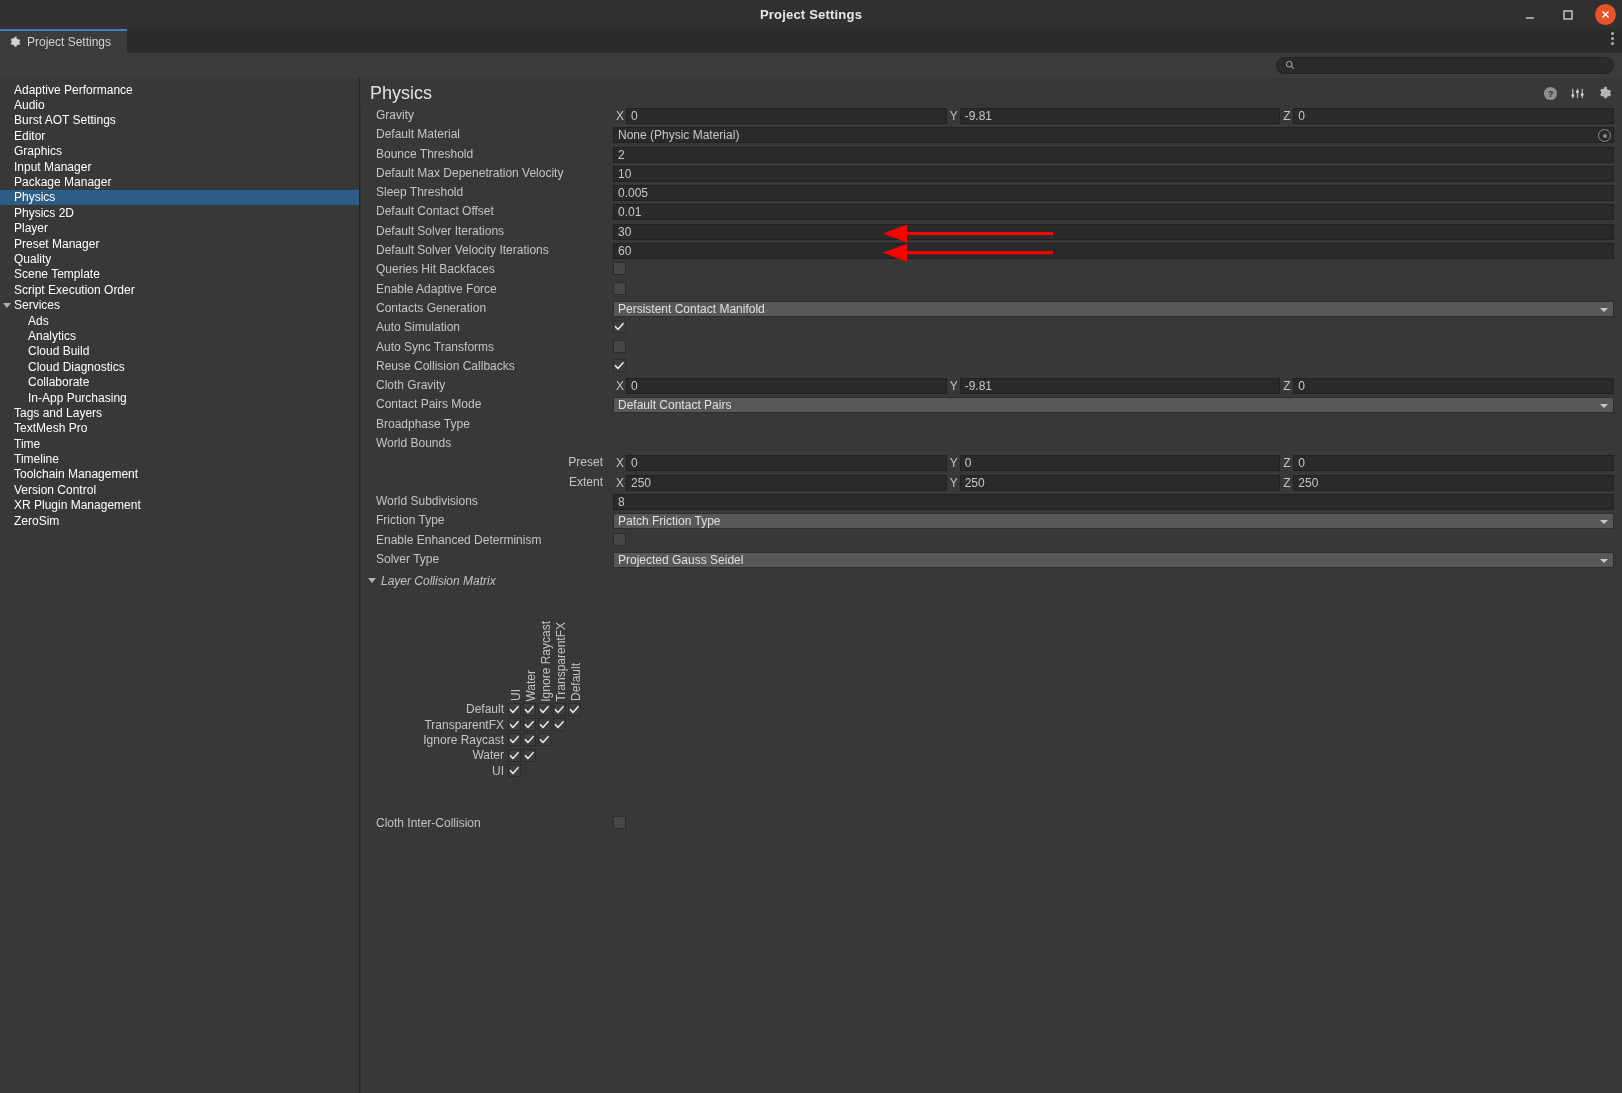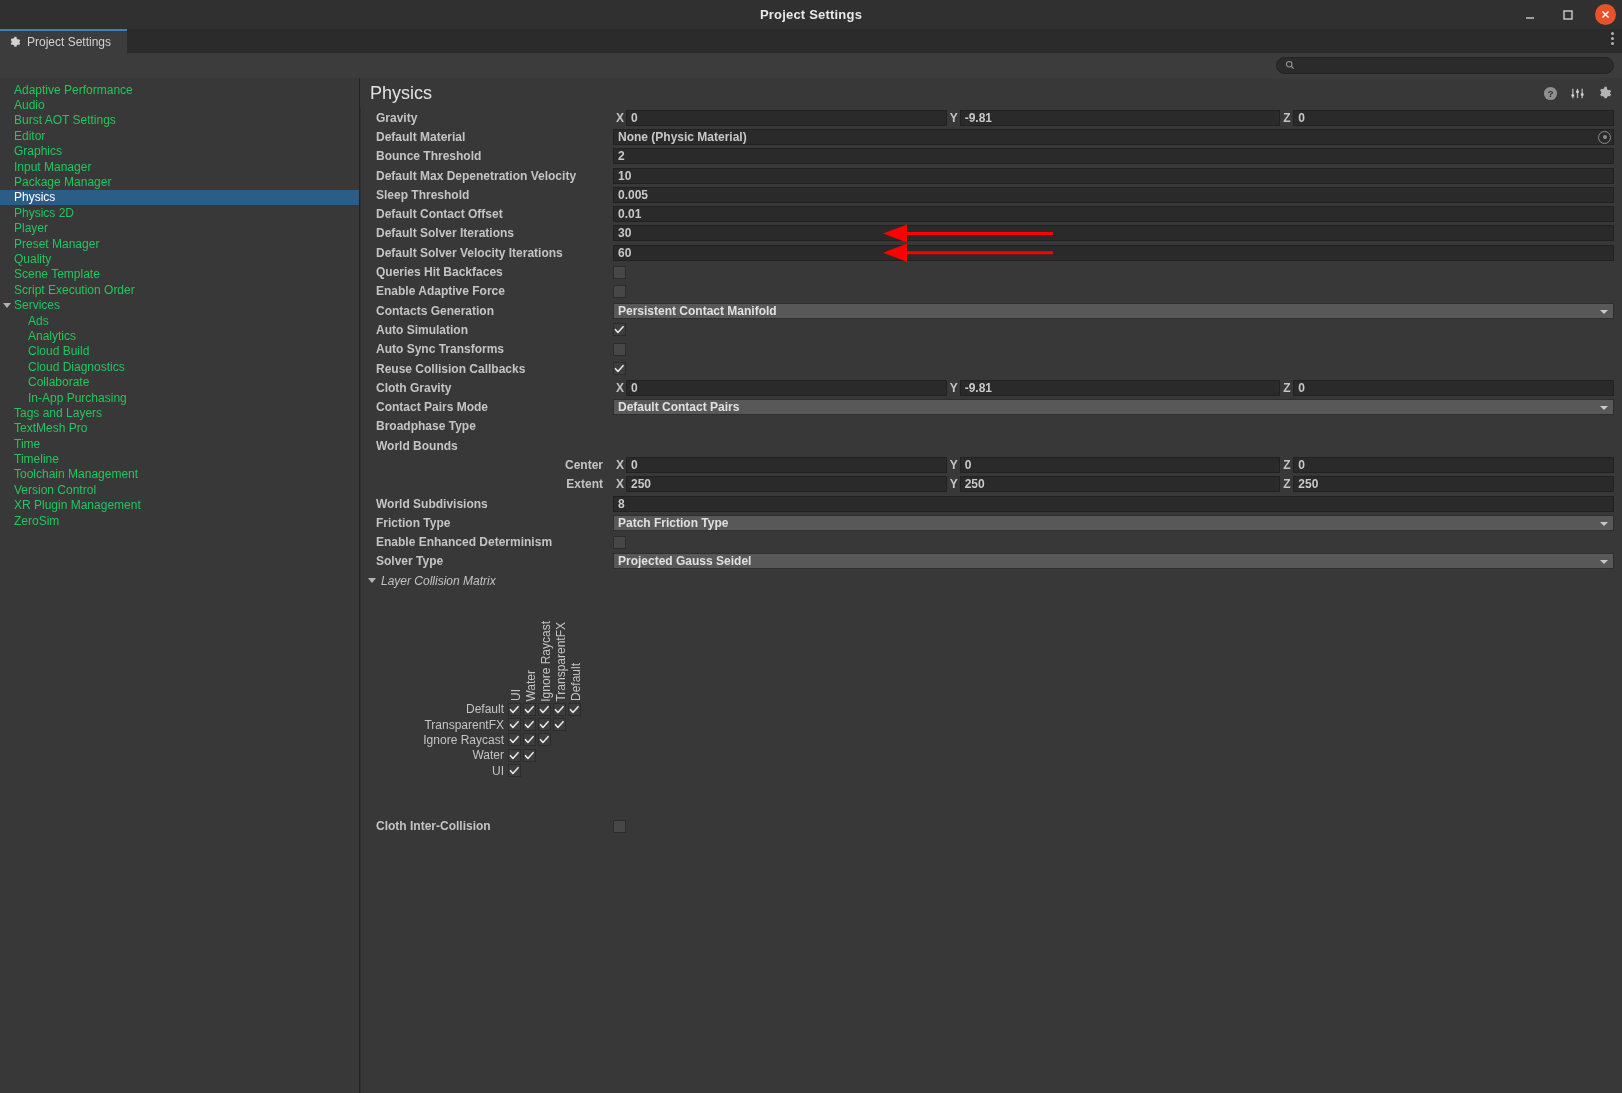--- a/index.html
+++ b/index.html
@@ -46,39 +46,39 @@
     font-family: "Liberation Sans", sans-serif; font-size: 11px; width: 100%;
   }
 
   
   .body { display: flex; height: calc(1093px - 29px - 24px - 25px); background: #383838; }
 
   
   .sidebar { width: 360px; background: #383838; border-right: 1px solid #242424; padding-top: 4px; overflow: hidden; }
   .sb-item {
     height: 15.4px; display: flex; align-items: center; padding-left: 14px;
-    font-size: 12px; color: #22c55e; cursor: default; white-space: nowrap;
+    font-size: 12px; color: #ffffff; cursor: default; white-space: nowrap;
   }
   .sb-item.selected { background: #2c5d87; color: #ffffff; }
   .sb-item.child { padding-left: 28px; }
   .sb-item .tri {
     width: 0; height: 0; border-left: 5px solid #b0b0b0; border-top: 3.5px solid transparent;
     border-bottom: 3.5px solid transparent; margin-right: 4px; margin-left: -9px;
   }
   .sb-item .tri.open { border-left: 4px solid transparent; border-right: 4px solid transparent; border-top: 5px solid #b0b0b0; border-bottom: 0; margin-left: -11px; margin-right: 3px; }
 
   
   .main { flex: 1; position: relative; background: #383838; overflow: hidden; }
   .main-head { height: 30px; display: flex; align-items: center; padding-left: 10px; position: relative; }
   .main-head h1 { font-size: 18px; font-weight: normal; color: #e3e3e3; }
   .head-icons { position: absolute; right: 10px; top: 8px; display: flex; gap: 12px; align-items: center; }
   .head-icons .hi { width: 15px; height: 15px; cursor: default; }
   .props { padding-left: 8px; position: relative; }
 
-  .row { display: flex; align-items: center; height: 19.3px; font-weight: bold; }
+  .row { display: flex; align-items: flex-start; height: 19.3px; }
   .row .lbl { width: 245px; padding-left: 8px; font-size: 12px; color: #c4c4c4; white-space: nowrap; }
   .row .ctl { flex: 1; display: flex; align-items: center; padding-right: 8px; }
 
   .field {
     height: 16px; background: #2a2a2a; border: 1px solid #212121;
     display: flex; align-items: center; padding: 0 4px; color: #c8c8c8; font-size: 12px;
     flex: 1; min-width: 0;
   }
   .objfield { position: relative; }
   .objfield .picker {
@@ -450,21 +450,21 @@
           </div>
         </div>
         <div class="row">
           <div class="lbl">Broadphase Type</div>
         </div>
         <div class="row">
           <div class="lbl">World Bounds</div>
           <div class="ctl"></div>
         </div>
         <div class="row">
-          <div class="sublabel">Center</div>
+          <div class="sublabel">Preset</div>
           <div class="ctl">
             <div class="vec">
               <span class="axis">X</span>
               <div class="field">0</div>
             </div>
             <div class="vec">
               <span class="axis">Y</span>
               <div class="field">0</div>
             </div>
             <div class="vec">

